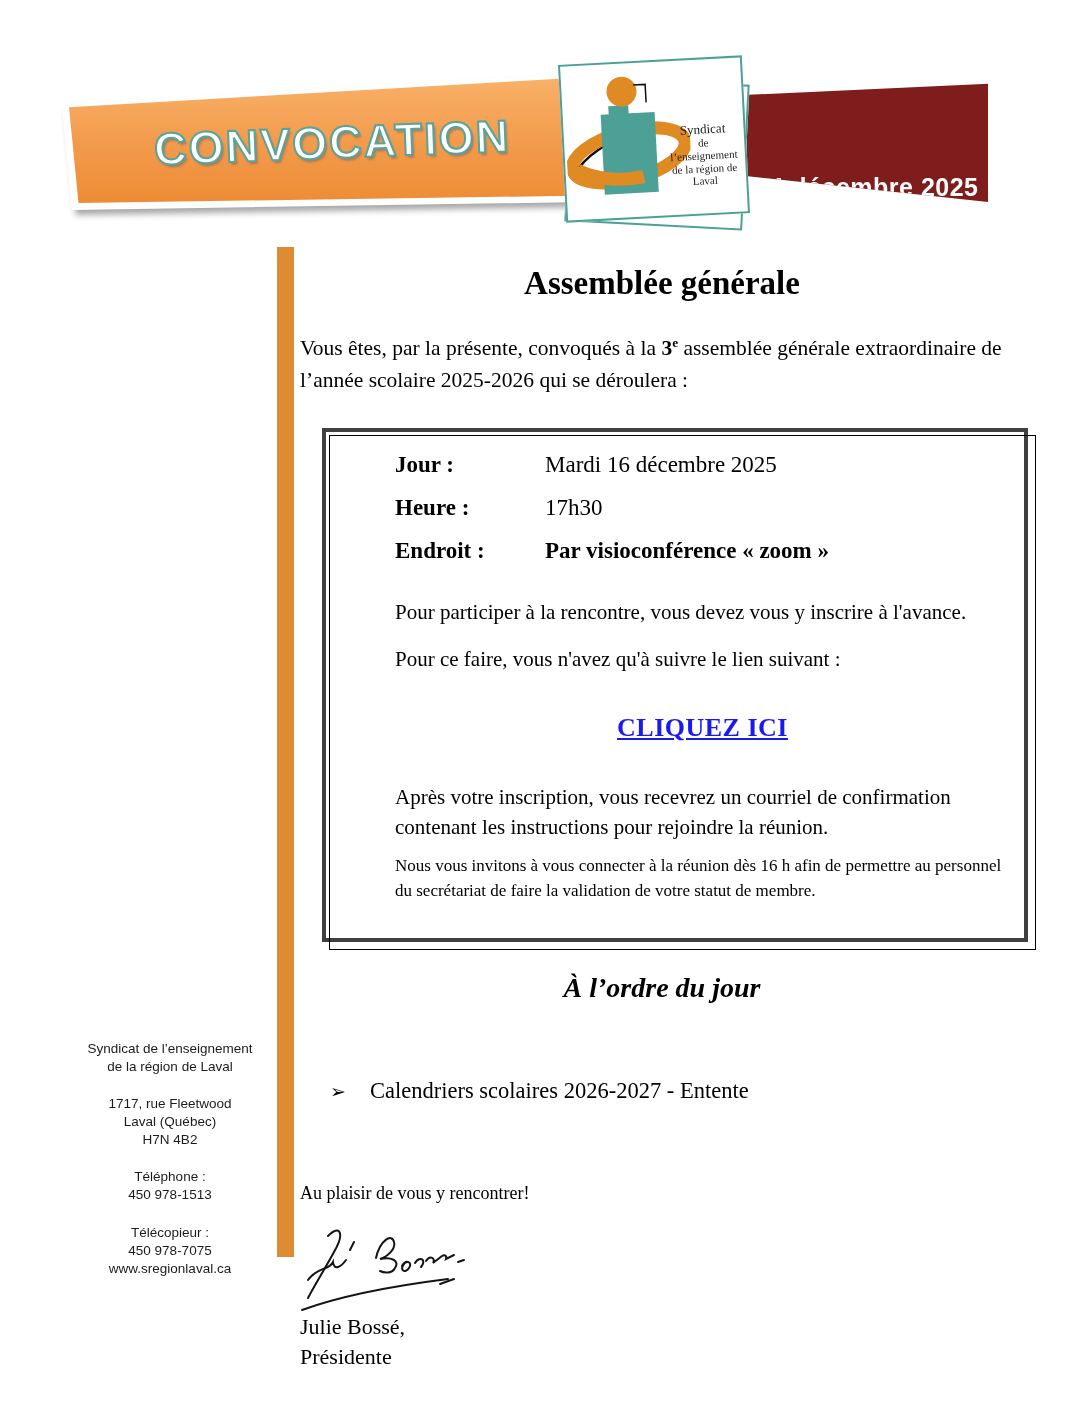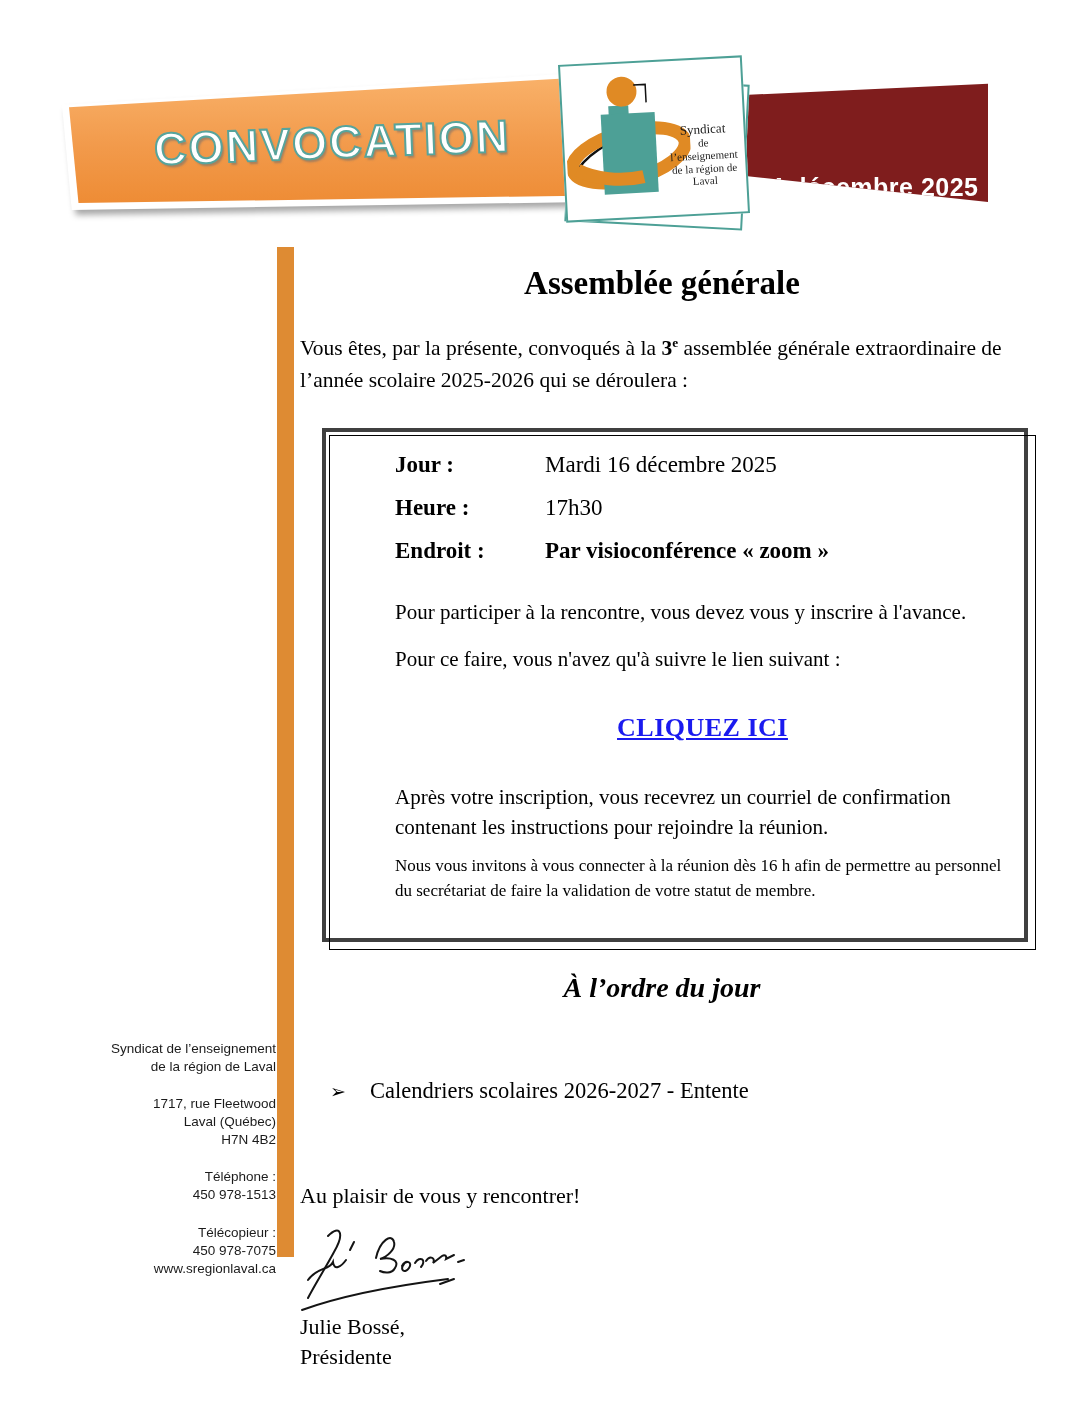--- a/index.html
+++ b/index.html
@@ -111,31 +111,31 @@
     position:absolute; left:294px; top:972px; width:736px;
     text-align:center; font-weight:bold; font-style:italic; font-size:28px;
   }
   .agenda-item {
     position:absolute; left:330px; top:1078px; width:690px;
     font-size:22.5px;
   }
   .agenda-item .bullet { display:inline-block; width:40px; font-size:19px; }
 
   .closing {
-    position:absolute; left:300px; top:1183px; font-size:22px;
+    position:absolute; left:300px; top:1183px; font-size:18px;
   }
   .signature-svg { position:absolute; left:288px; top:1218px; z-index:3; }
   .signoff {
     position:absolute; left:300px; top:1312px; font-size:22px; line-height:1.35;
   }
 
   
   .sidebar {
-    position:absolute; left:96px; top:1040px; width:180px;
-    text-align:right; font-family:"Liberation Sans", sans-serif;
+    position:absolute; left:80px; top:1040px; width:180px;
+    text-align:center; font-family:"Liberation Sans", sans-serif;
     font-size:13.5px; line-height:1.34; color:#1b1b1b;
   }
   .side-group { margin-bottom:19px; }
 </style>
 </head>
 <body>
 
 <div class="page">
 
   <div class="banner-orange-wrap">

